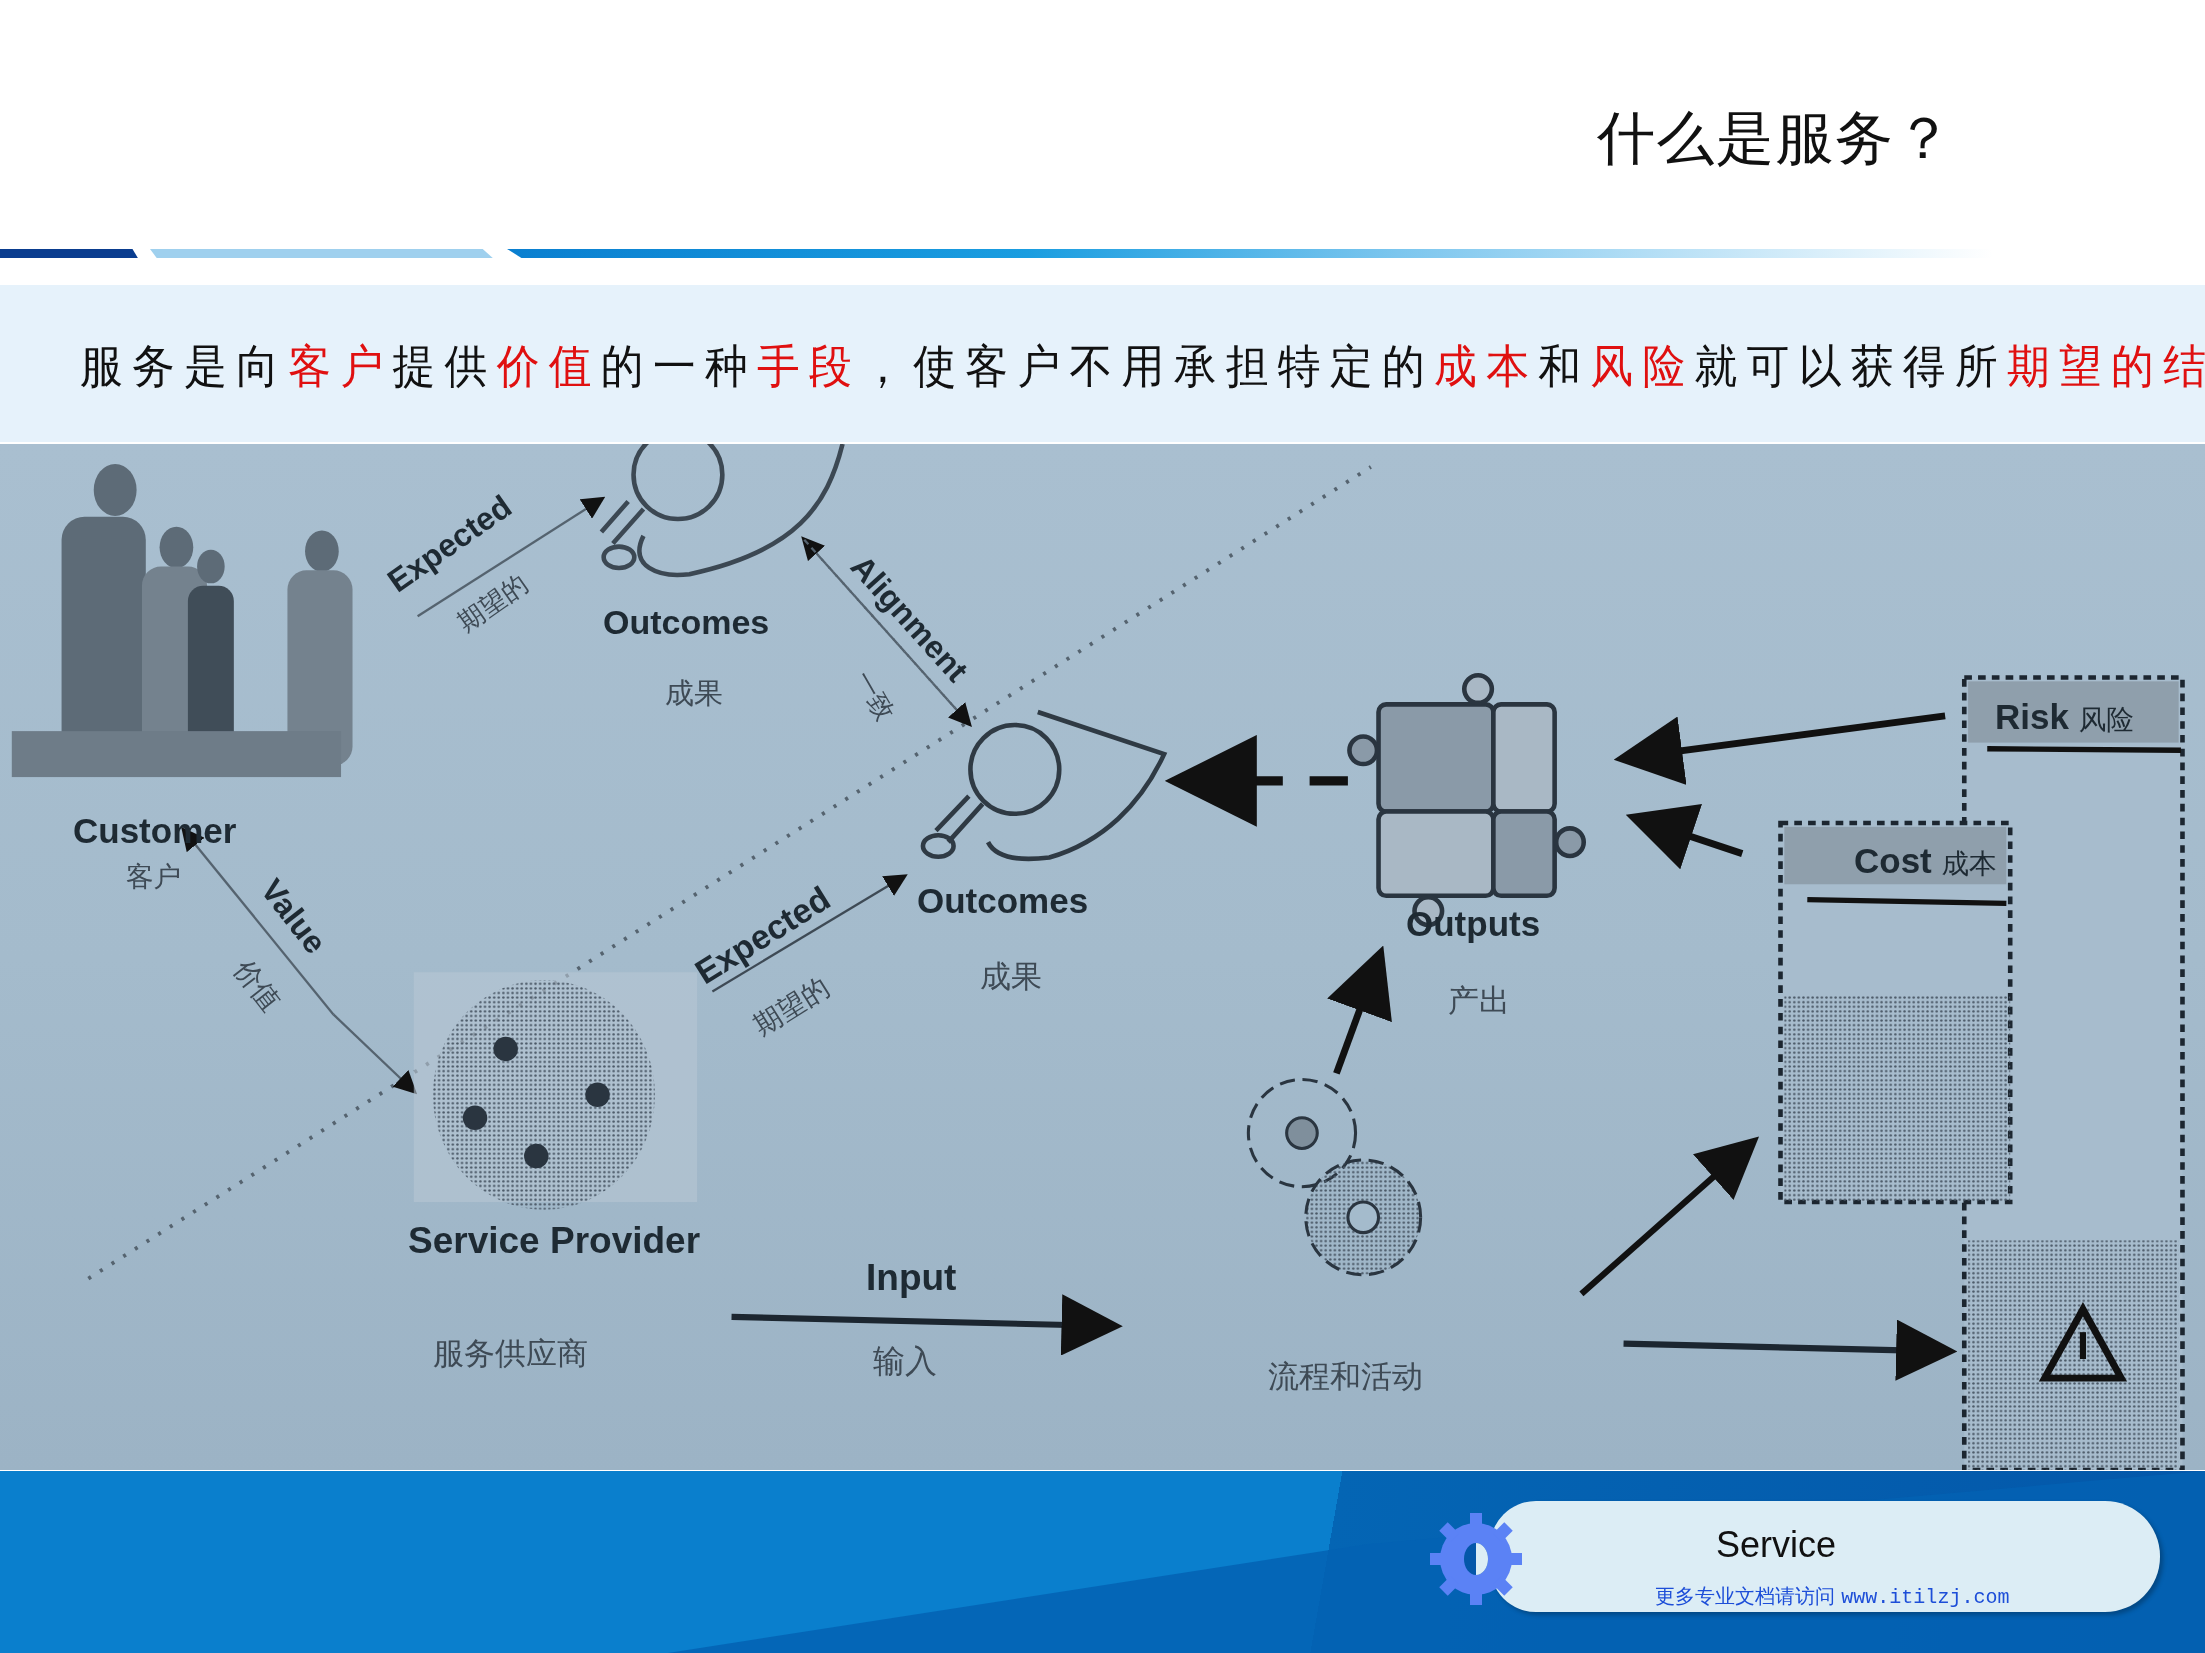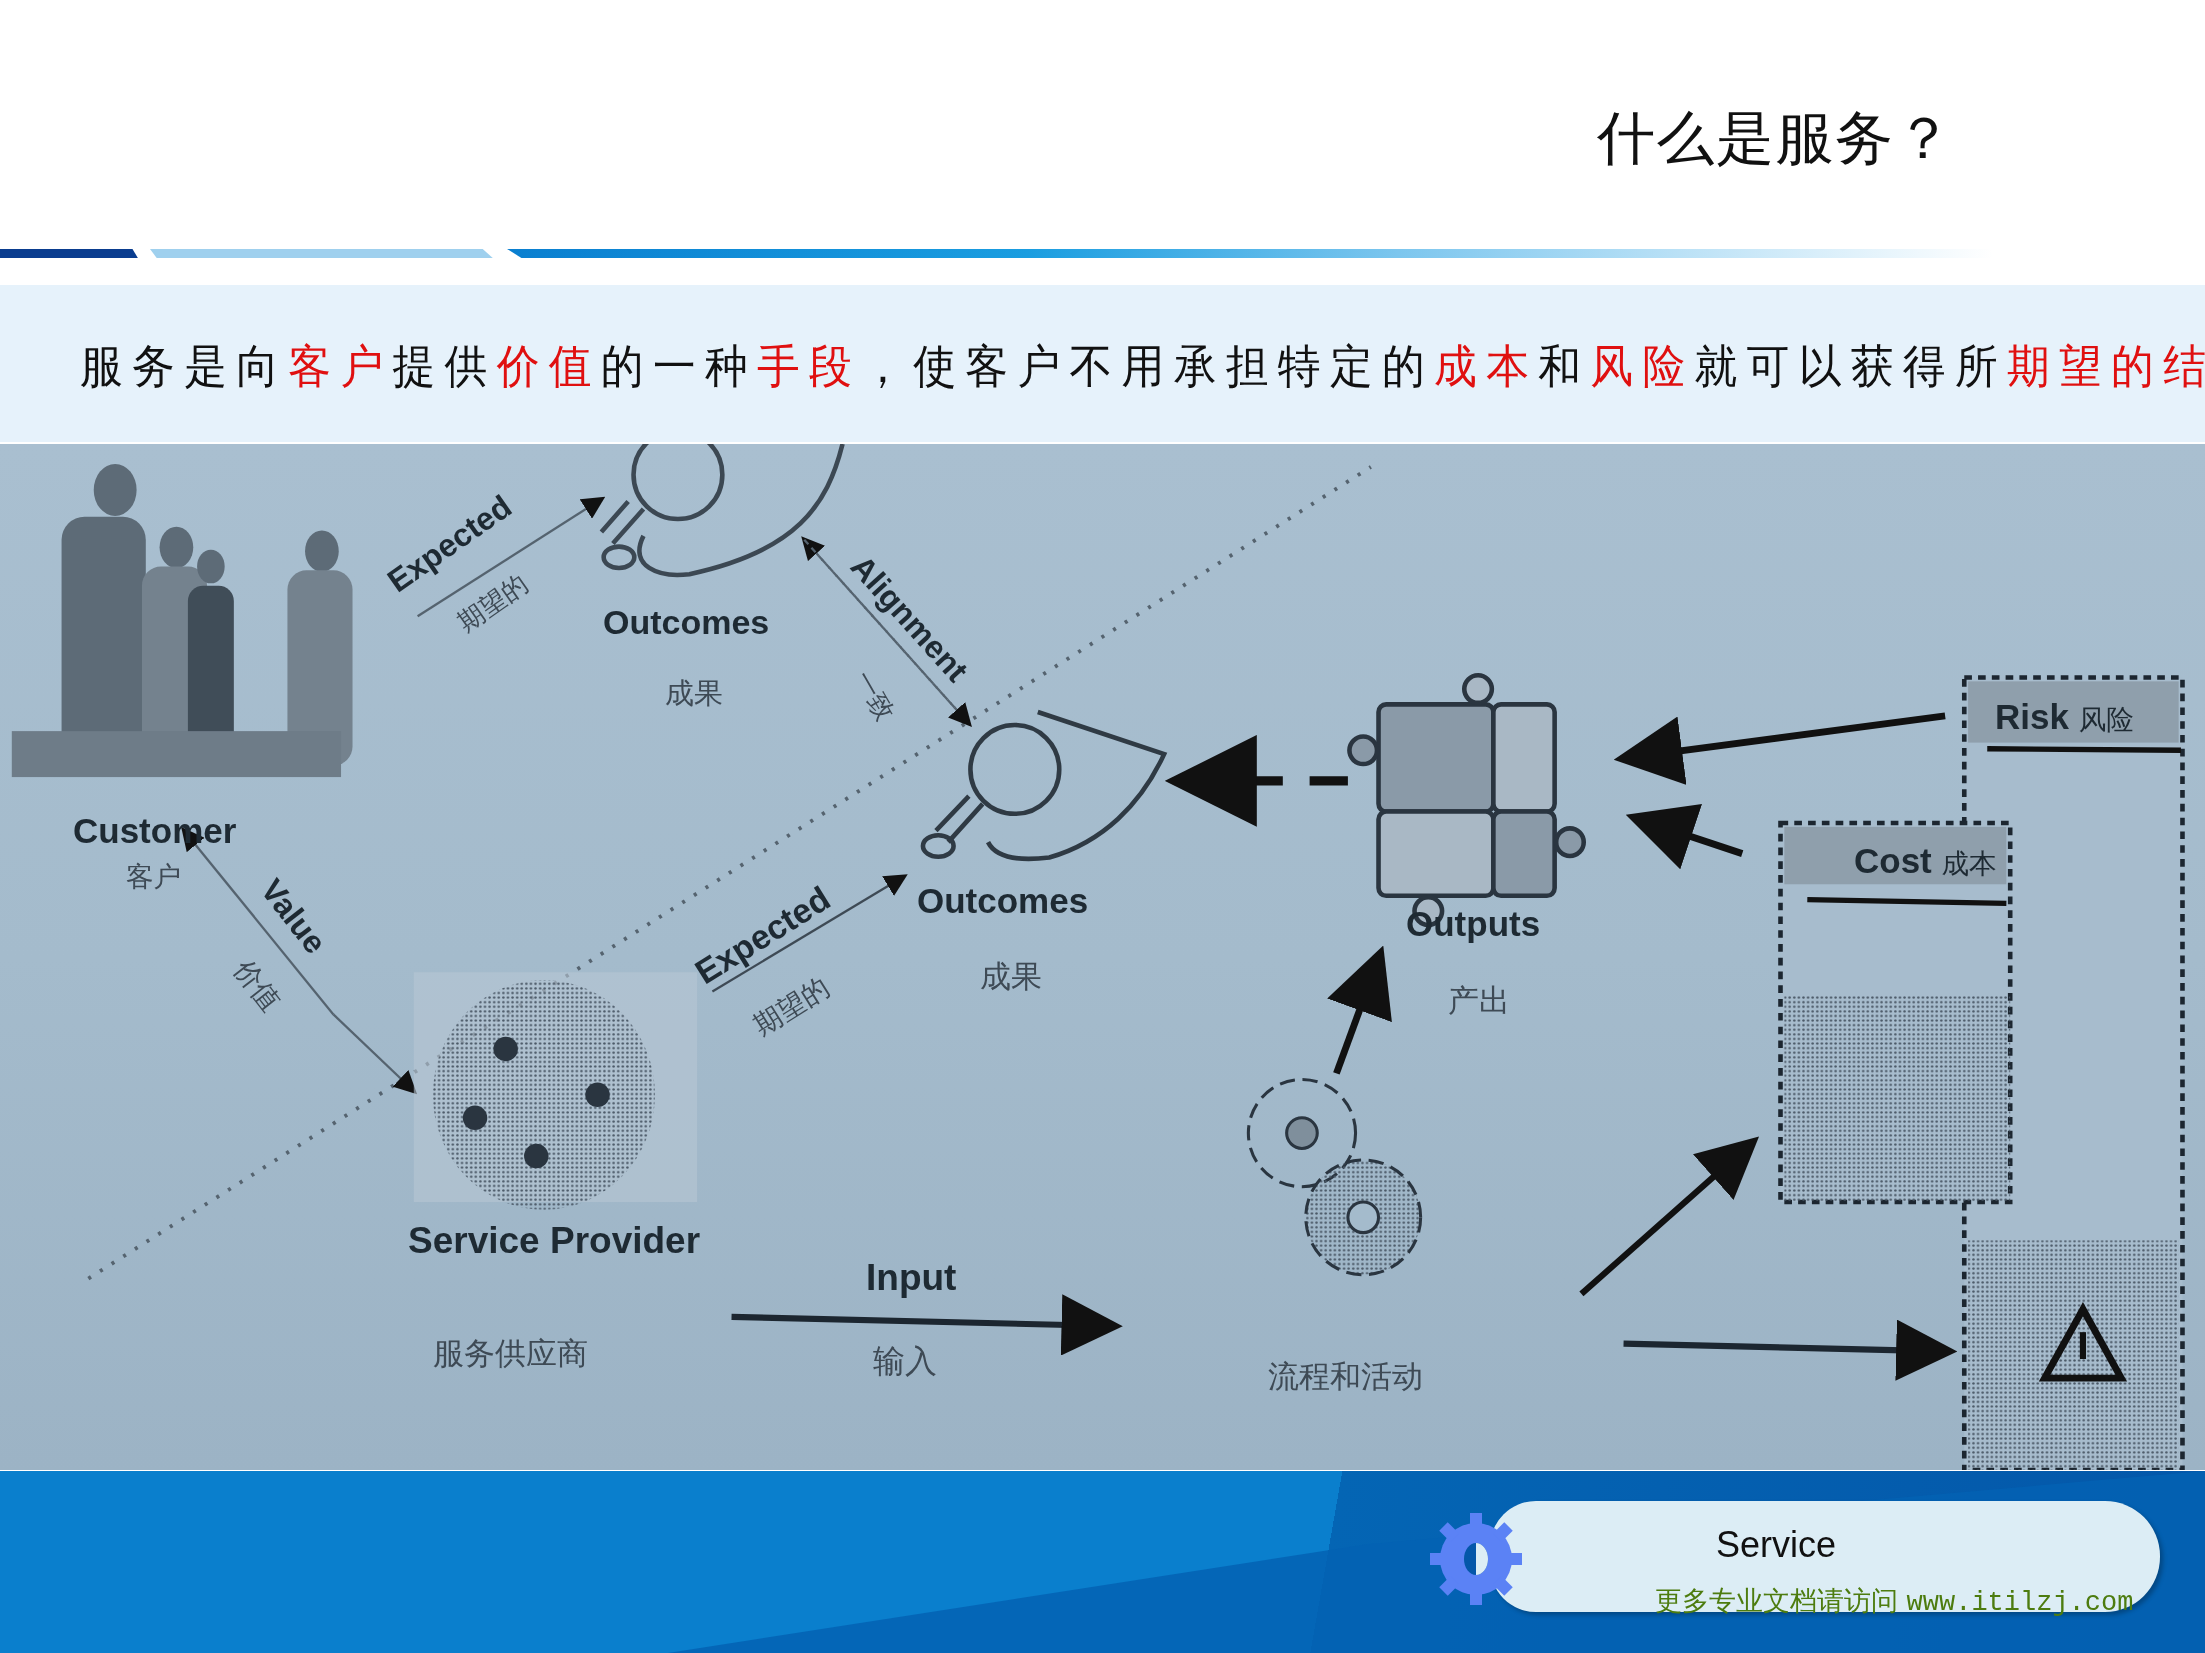--- a/index.html
+++ b/index.html
@@ -62,21 +62,21 @@
     box-shadow:3.1px 3.1px 4.6px rgba(0,0,0,0.25);
     border-top-left-radius:46px; border-bottom-left-radius:46px;
   }
   .gear-badge { position:absolute; left:1426px; top:1509px; width:100px; height:100px; }
   .service-label {
     position:absolute; left:1716px; top:1524px;
     font-family:"Liberation Sans", sans-serif; font-size:36px; color:#111;
   }
   .watermark {
     position:absolute; left:1655px; top:1583px;
-    font-family:"DejaVu Serif", serif; font-size:27px; color:#4d7c0f; white-space:nowrap;
+    font-family:"DejaVu Serif", serif; font-size:20px; color:#1d4ed8; white-space:nowrap;
   }
   .watermark .url { font-family:"Liberation Mono", monospace; }
 </style>
 </head>
 <body>
 
 <div class="title">什么是服务？</div>
 
 <div class="rule r1"></div>
 <div class="rule r2"></div>

